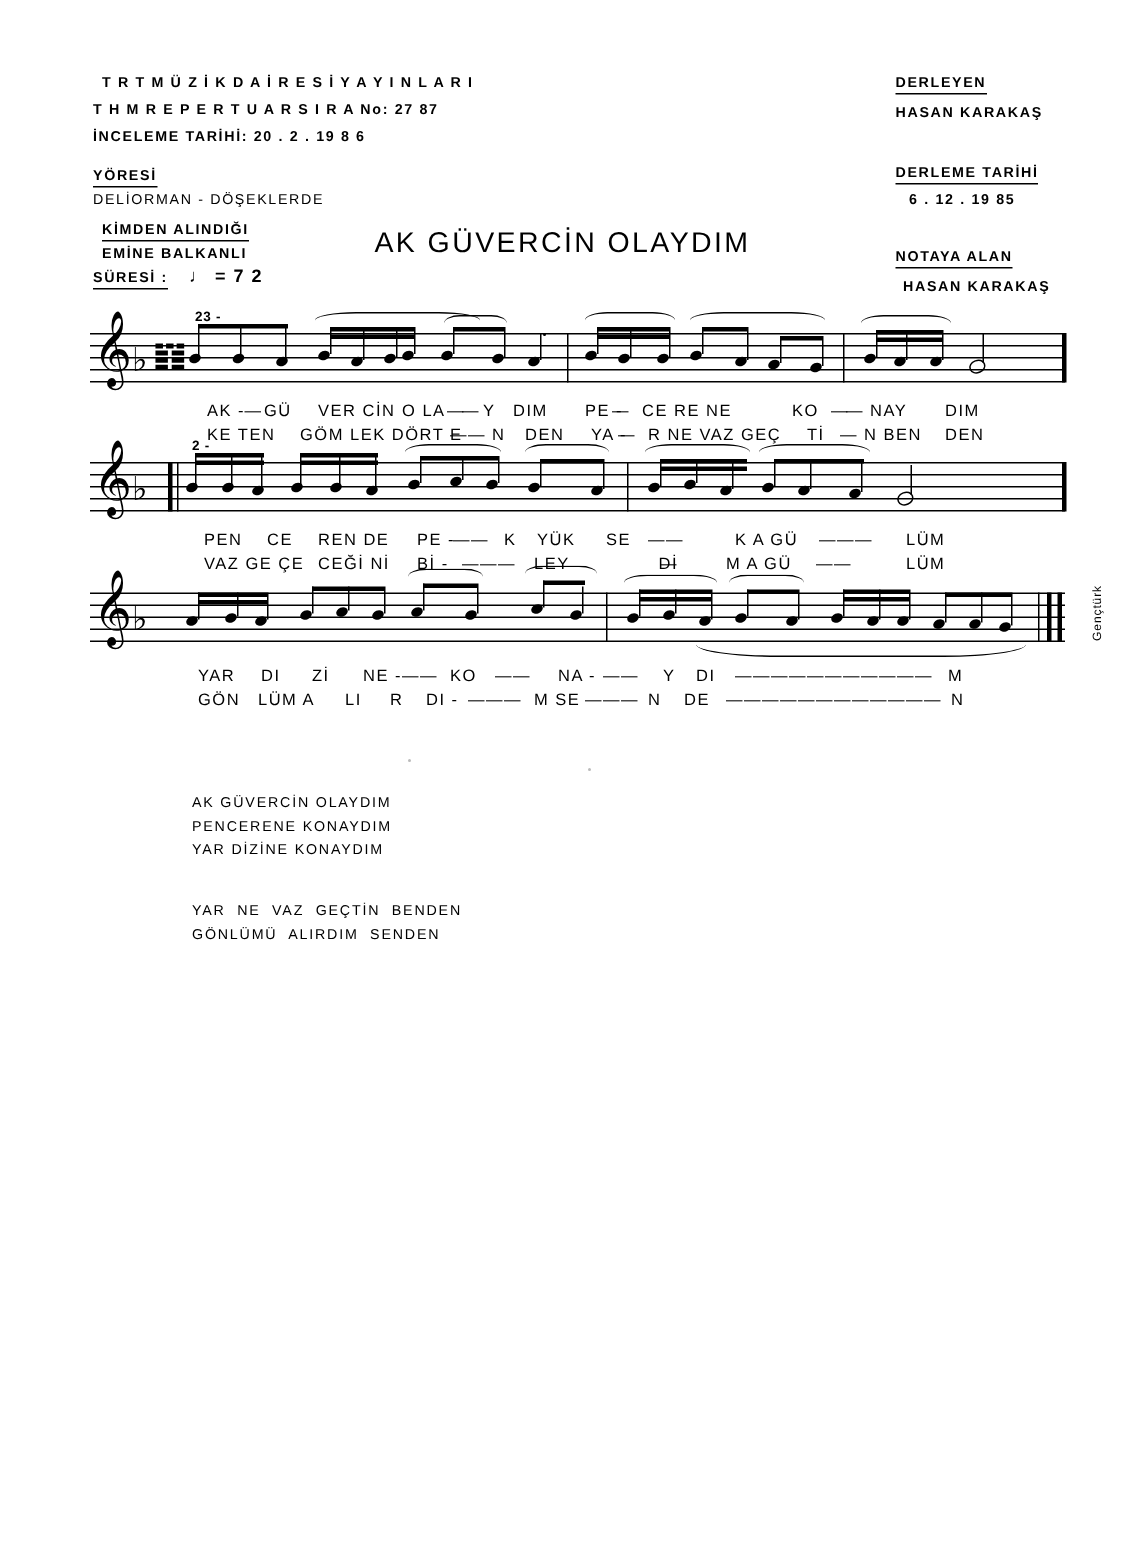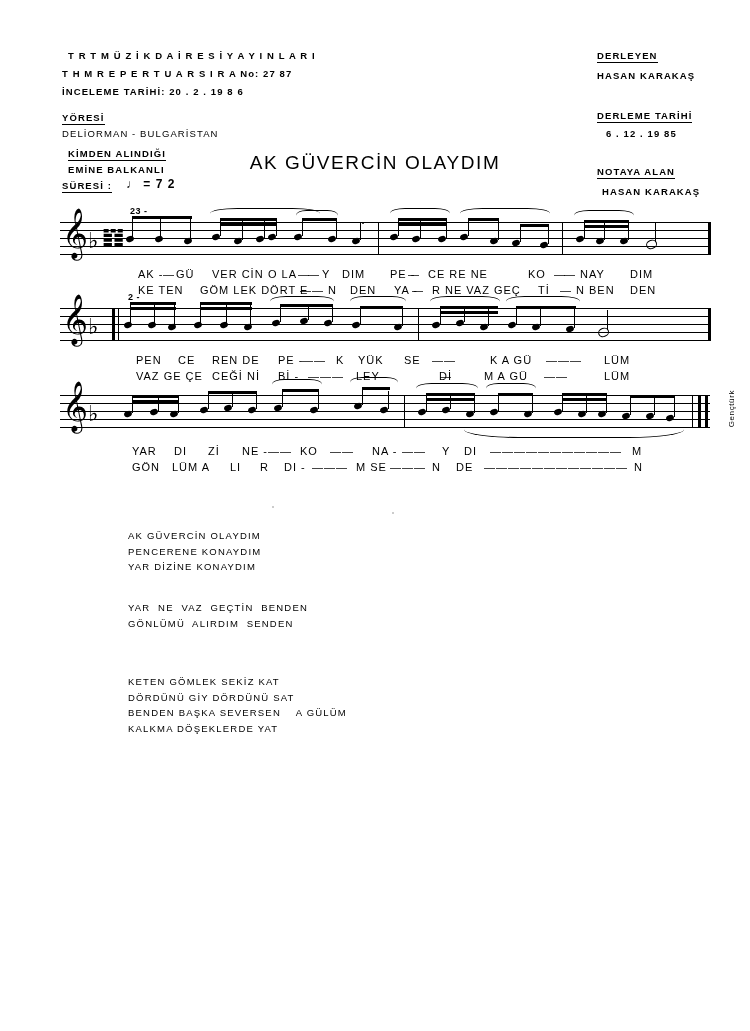--- a/index.html
+++ b/index.html
@@ -186,21 +186,21 @@
 </head>
 <body>
 
 <div class="page">
 
   <div class="hdr" style="left:68px; top:50px;">T R T   M Ü Z İ K   D A İ R E S İ   Y A Y I N L A R I</div>
   <div class="hdr" style="left:62px; top:68px;">T H M   R E P E R T U A R   S I R A  No:  27 87</div>
   <div class="hdr" style="left:62px; top:86px;">İNCELEME TARİHİ:  20 . 2 . 19 8 6</div>
 
   <div class="hdr underline" style="left:62px; top:112px;">YÖRESİ</div>
-  <div class="hdr" style="left:62px; top:128px; font-weight:normal;">DELİORMAN - BULGARİSTAN</div>
+  <div class="hdr" style="left:62px; top:128px; font-weight:normal;">DELİORMAN - DÖŞEKLERDE</div>
 
   <div class="hdr underline" style="left:68px; top:148px;">KİMDEN ALINDIĞI</div>
   <div class="hdr" style="left:68px; top:164px;">EMİNE BALKANLI</div>
 
   <div class="hdr underline" style="left:62px; top:180px;">SÜRESİ :</div>
   <div class="hdr" style="left:126px; top:177px; font-size:12px; letter-spacing:1px;">♩ = 7 2</div>
 
   <div class="hdr underline" style="left:597px; top:50px;">DERLEYEN</div>
   <div class="hdr" style="left:597px; top:70px;">HASAN KARAKAŞ</div>
 
@@ -594,22 +594,16 @@
     <div>AK GÜVERCİN OLAYDIM</div>
     <div>PENCERENE KONAYDIM</div>
     <div>YAR DİZİNE KONAYDIM</div>
   </div>
 
   <div class="verseblock" style="top:600px;">
     <div>YAR  NE  VAZ  GEÇTİN  BENDEN</div>
     <div>GÖNLÜMÜ  ALIRDIM  SENDEN</div>
   </div>
 
-  <div class="verseblock" style="top:674px;">
-    <div>KETEN GÖMLEK SEKİZ KAT</div>
-    <div>DÖRDÜNÜ GİY DÖRDÜNÜ SAT</div>
-    <div>BENDEN BAŞKA SEVERSEN    A GÜLÜM</div>
-    <div>KALKMA DÖŞEKLERDE YAT</div>
-  </div>
 
   <div class="tinydot" style="left:392px; top:512px;"></div>
   <div class="tinydot" style="left:272px; top:506px;"></div>
 </div>
 
 </body></html>

